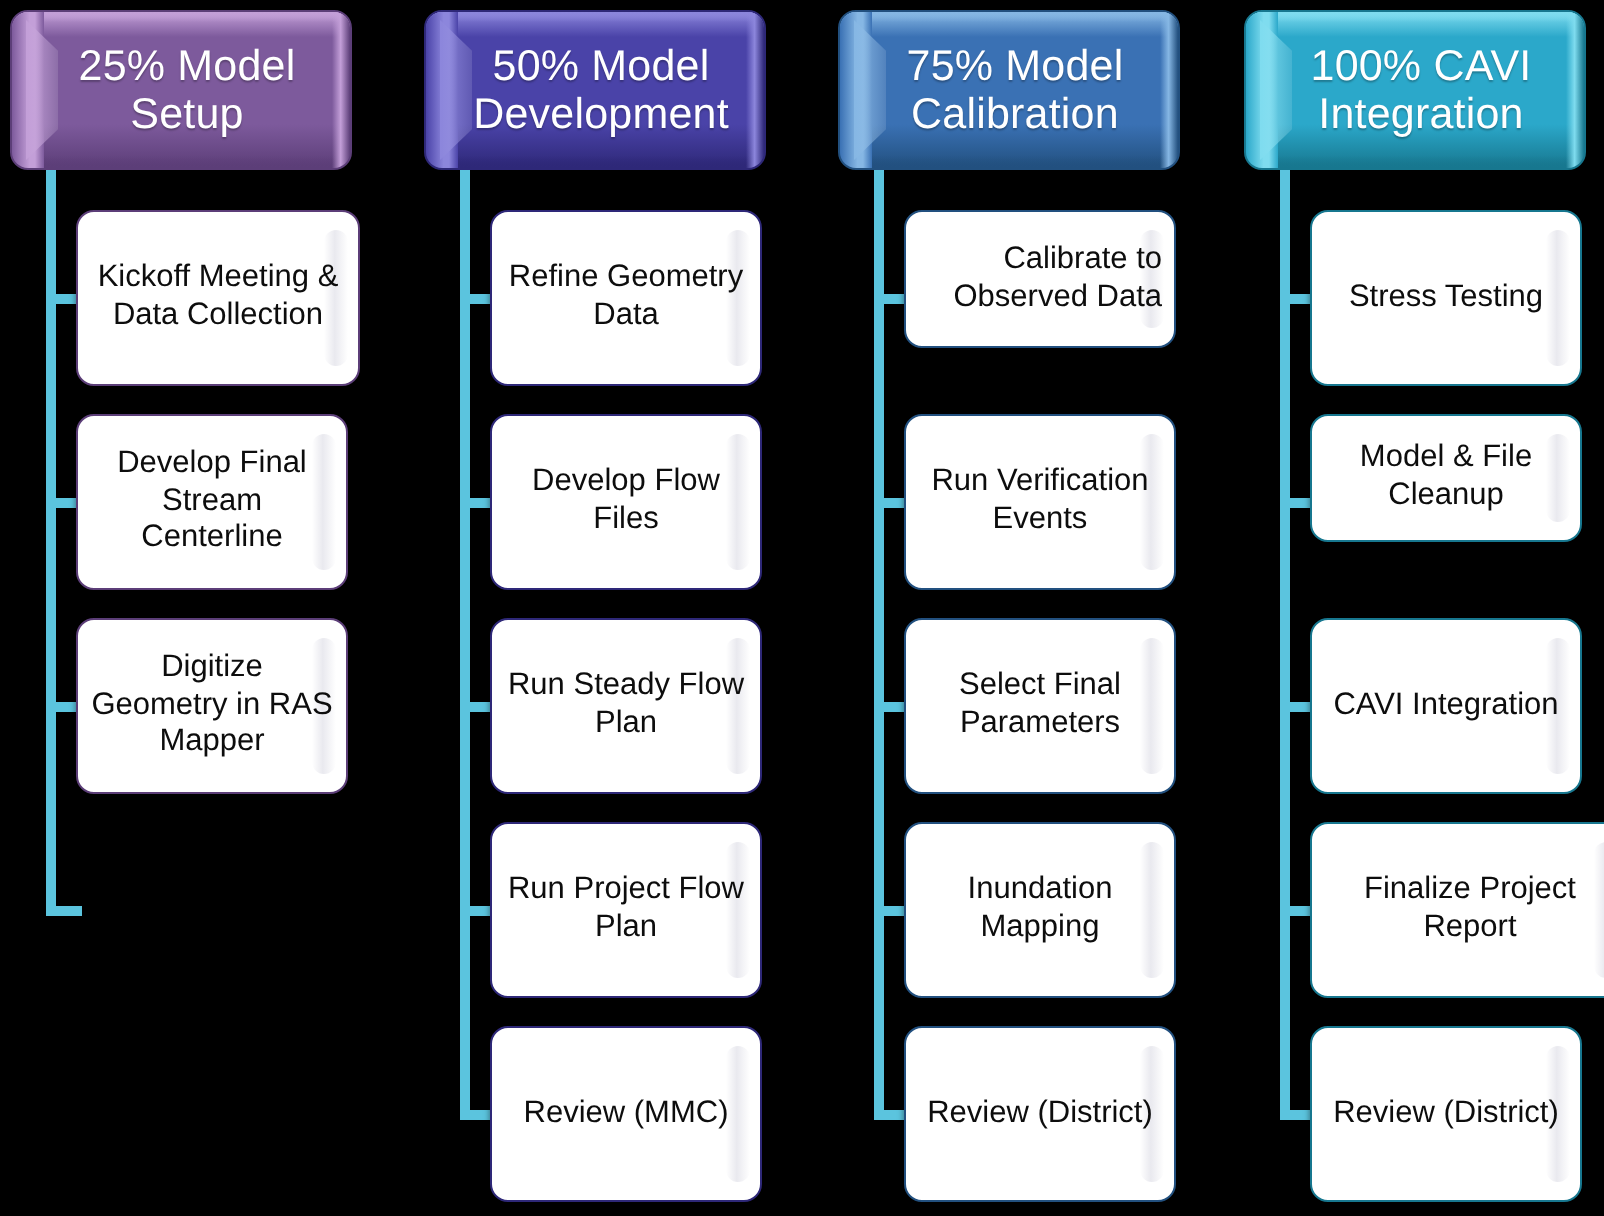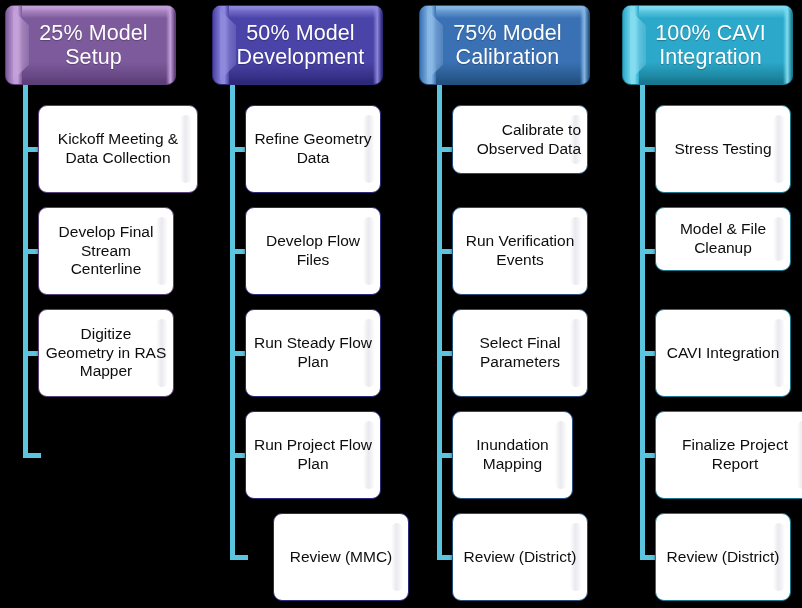--- a/index.html
+++ b/index.html
@@ -153,21 +153,21 @@
       <div class="phase-header" style="background: linear-gradient(rgb(195, 159, 216) 0%, rgb(125, 90, 156) 16%, rgb(125, 90, 156) 72%, rgb(92, 62, 120) 100%); border: 1.5px solid rgb(92, 62, 120);">
         <div class="bevel-top" style="background: linear-gradient(rgb(195, 159, 216) 0%, rgba(255, 255, 255, 0) 100%);"></div>
         <div class="bevel-bottom" style="background: linear-gradient(0deg, rgb(92, 62, 120) 0%, rgba(0, 0, 0, 0) 100%);"></div>
         <div class="bevel-left" style="background: linear-gradient(90deg, rgb(125, 90, 156) 0%, rgb(195, 159, 216) 55%, rgb(195, 159, 216) 72%, rgb(125, 90, 156) 100%);"></div>
         <div class="notch" style="background: linear-gradient(90deg, rgb(195, 159, 216) 0%, rgba(255, 255, 255, 0.12) 100%);"></div>
         <div class="bevel-right" style="background: linear-gradient(90deg, rgba(255, 255, 255, 0) 0%, rgb(195, 159, 216) 48%, rgb(92, 62, 120) 100%);"></div>
         <div class="ph-label">25% Model Setup</div>
       </div>
       <div class="trunk" style="left: 23px; top: 85px; height: 372.5px;"></div>
       <div class="stub" style="left: 23px; top: 146.5px; width: 18px;"></div>
-      <div class="task" style="left: 38px; top: 105px; width: 160px; height: 88px; border-color: rgb(92, 62, 120); box-shadow: rgba(0, 0, 0, 0.5) 0px 2px 3px, rgb(255, 255, 255) 0px 0px 0px 1px inset;">
+      <div class="task" style="left: 38px; top: 105px; width: 142px; height: 88px; border-color: rgb(92, 62, 120); box-shadow: rgba(0, 0, 0, 0.5) 0px 2px 3px, rgb(255, 255, 255) 0px 0px 0px 1px inset;">
         <div class="inner-hl"></div>
         <div class="gloss"></div>
         <div class="tk-label">Kickoff Meeting &amp; Data Collection</div>
       </div>
       <div class="stub" style="left: 23px; top: 248.5px; width: 18px;"></div>
       <div class="task" style="left: 38px; top: 207px; width: 136px; height: 88px; border-color: rgb(92, 62, 120); box-shadow: rgba(0, 0, 0, 0.5) 0px 2px 3px, rgb(255, 255, 255) 0px 0px 0px 1px inset;">
         <div class="inner-hl"></div>
         <div class="gloss"></div>
         <div class="tk-label">Develop Final Stream Centerline</div>
       </div>
@@ -207,21 +207,21 @@
         <div class="gloss"></div>
         <div class="tk-label">Run Steady Flow Plan</div>
       </div>
       <div class="stub" style="left: 23px; top: 452.5px; width: 18px;"></div>
       <div class="task" style="left: 38px; top: 411px; width: 136px; height: 88px; border-color: rgb(46, 40, 120); box-shadow: rgba(0, 0, 0, 0.5) 0px 2px 3px, rgb(255, 255, 255) 0px 0px 0px 1px inset;">
         <div class="inner-hl"></div>
         <div class="gloss"></div>
         <div class="tk-label">Run Project Flow Plan</div>
       </div>
       <div class="stub" style="left: 23px; top: 554.5px; width: 18px;"></div>
-      <div class="task" style="left: 38px; top: 513px; width: 136px; height: 88px; border-color: rgb(46, 40, 120); box-shadow: rgba(0, 0, 0, 0.5) 0px 2px 3px, rgb(255, 255, 255) 0px 0px 0px 1px inset; margin-left: 28px;">
+      <div class="task" style="left: 38px; top: 513px; width: 136px; height: 88px; border-color: rgb(46, 40, 120); box-shadow: rgba(0, 0, 0, 0.5) 0px 2px 3px, rgb(255, 255, 255) 0px 0px 0px 1px inset;">
         <div class="inner-hl"></div>
         <div class="gloss"></div>
         <div class="tk-label">Review (MMC)</div>
       </div>
     </div>
     <div class="column" style="left: 414px; width: 185px;">
       <div class="phase-header" style="background: linear-gradient(rgb(134, 183, 228) 0%, rgb(58, 113, 180) 16%, rgb(58, 113, 180) 72%, rgb(34, 80, 127) 100%); border: 1.5px solid rgb(34, 80, 127);">
         <div class="bevel-top" style="background: linear-gradient(rgb(134, 183, 228) 0%, rgba(255, 255, 255, 0) 100%);"></div>
         <div class="bevel-bottom" style="background: linear-gradient(0deg, rgb(34, 80, 127) 0%, rgba(0, 0, 0, 0) 100%);"></div>
         <div class="bevel-left" style="background: linear-gradient(90deg, rgb(58, 113, 180) 0%, rgb(134, 183, 228) 55%, rgb(134, 183, 228) 72%, rgb(58, 113, 180) 100%);"></div>
@@ -242,21 +242,21 @@
         <div class="gloss"></div>
         <div class="tk-label">Run Verification Events</div>
       </div>
       <div class="stub" style="left: 23px; top: 350.5px; width: 18px;"></div>
       <div class="task" style="left: 38px; top: 309px; width: 136px; height: 88px; border-color: rgb(34, 80, 127); box-shadow: rgba(0, 0, 0, 0.5) 0px 2px 3px, rgb(255, 255, 255) 0px 0px 0px 1px inset;">
         <div class="inner-hl"></div>
         <div class="gloss"></div>
         <div class="tk-label">Select Final Parameters</div>
       </div>
       <div class="stub" style="left: 23px; top: 452.5px; width: 18px;"></div>
-      <div class="task" style="left: 38px; top: 411px; width: 121px; height: 88px; border-color: rgb(34, 80, 127); box-shadow: rgba(0, 0, 0, 0.5) 0px 2px 3px, rgb(255, 255, 255) 0px 0px 0px 1px inset;">
+      <div class="task" style="left: 38px; top: 411px; width: 136px; height: 88px; border-color: rgb(34, 80, 127); box-shadow: rgba(0, 0, 0, 0.5) 0px 2px 3px, rgb(255, 255, 255) 0px 0px 0px 1px inset;">
         <div class="inner-hl"></div>
         <div class="gloss"></div>
         <div class="tk-label">Inundation Mapping</div>
       </div>
       <div class="stub" style="left: 23px; top: 554.5px; width: 18px;"></div>
       <div class="task" style="left: 38px; top: 513px; width: 136px; height: 88px; border-color: rgb(34, 80, 127); box-shadow: rgba(0, 0, 0, 0.5) 0px 2px 3px, rgb(255, 255, 255) 0px 0px 0px 1px inset;">
         <div class="inner-hl"></div>
         <div class="gloss"></div>
         <div class="tk-label">Review (District)</div>
       </div>

